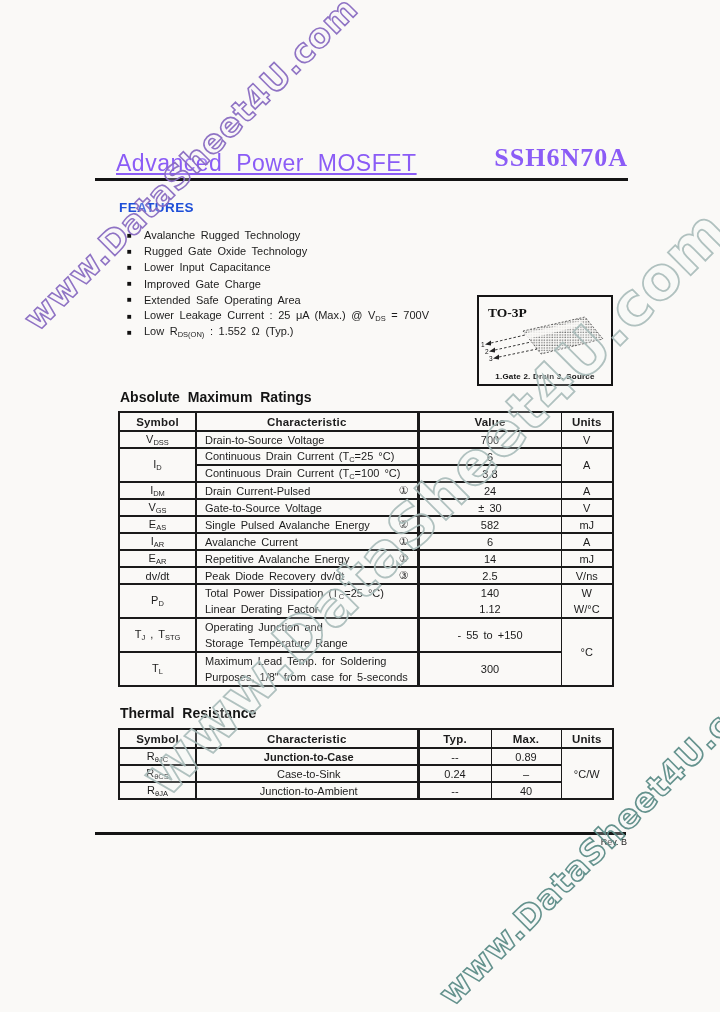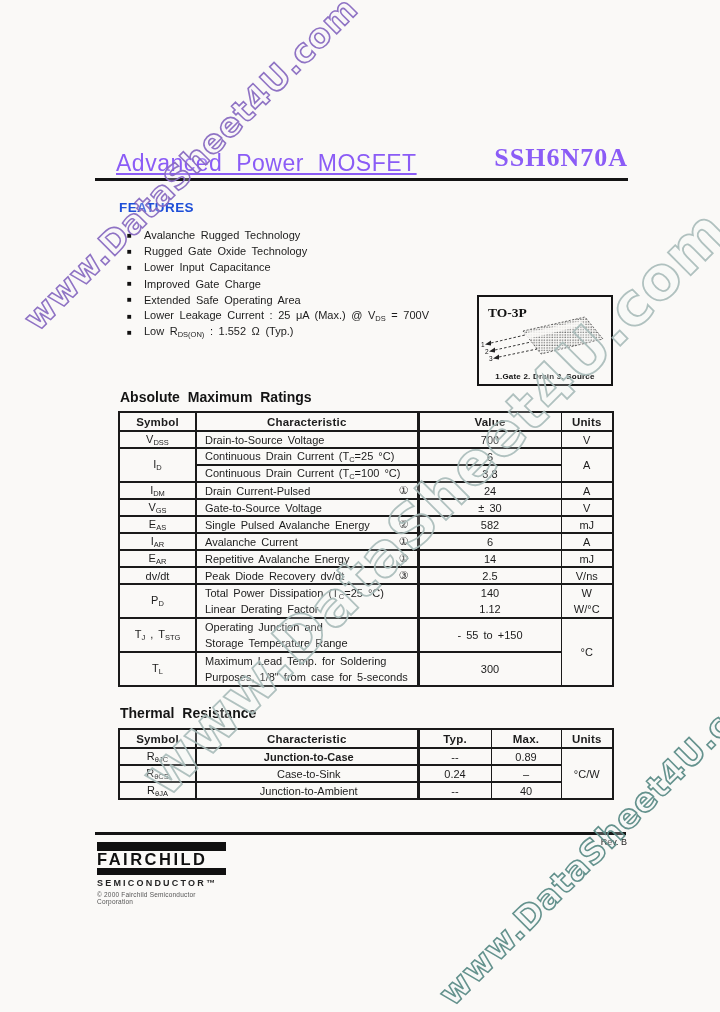--- a/index.html
+++ b/index.html
@@ -308,21 +308,14 @@
       <td class="sym"><span>R</span><sub>θJA</sub></td>
       <td class="char" style="text-align:center;">Junction-to-Ambient</td>
       <td class="br1">--</td>
       <td class="br1 bl1">40</td>
     </tr>
   </tbody>
     </table>
 
   <div class="footer-rule"></div>
   <div class="rev">Rev. B</div>
-  <div class="logo">
-    <div class="bar-top"></div>
-    <div class="brand">FAIRCHILD</div>
-    <div class="bar-bottom"></div>
-    <div class="brand-sub">SEMICONDUCTOR™</div>
-    <div class="copyright">© 2000 Fairchild Semiconductor Corporation</div>
-  </div>
 
 </div>
 
 </body></html>

